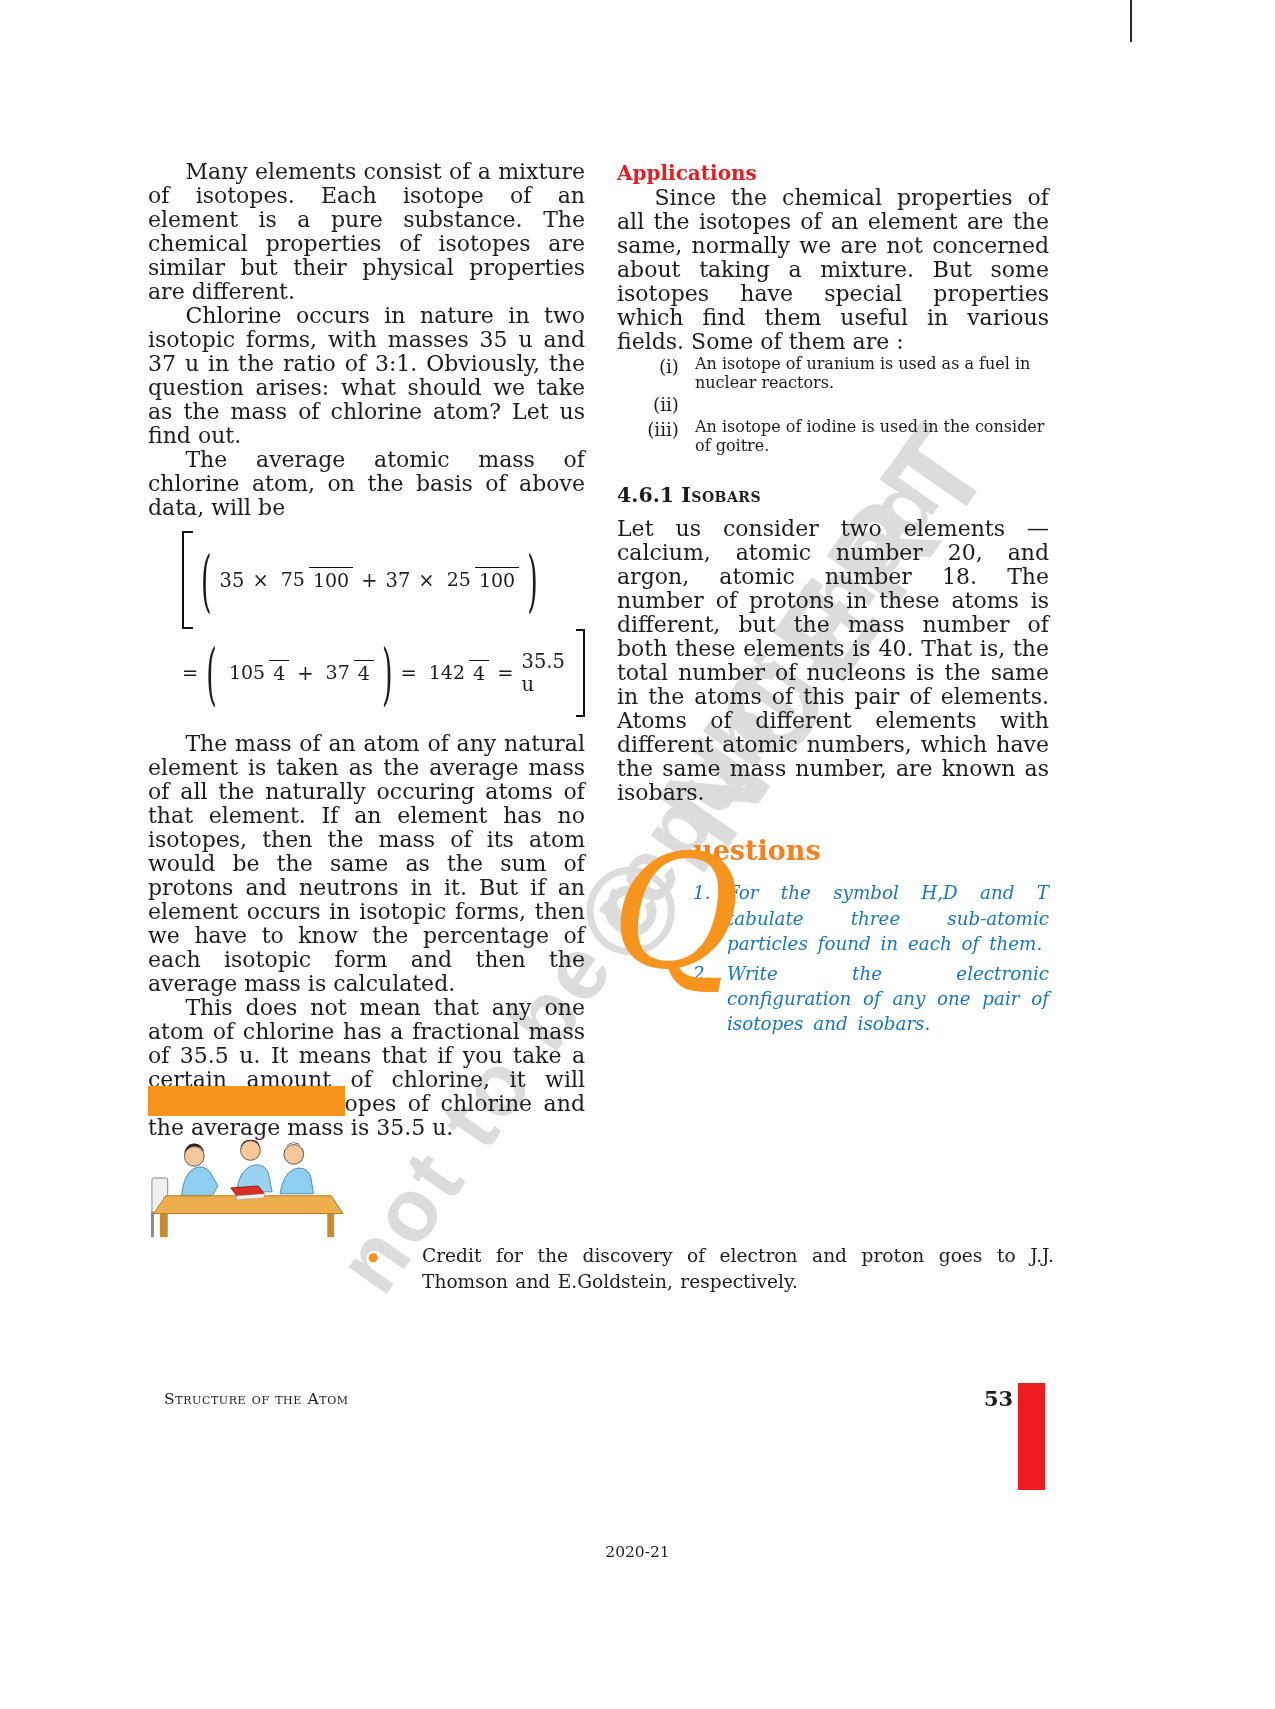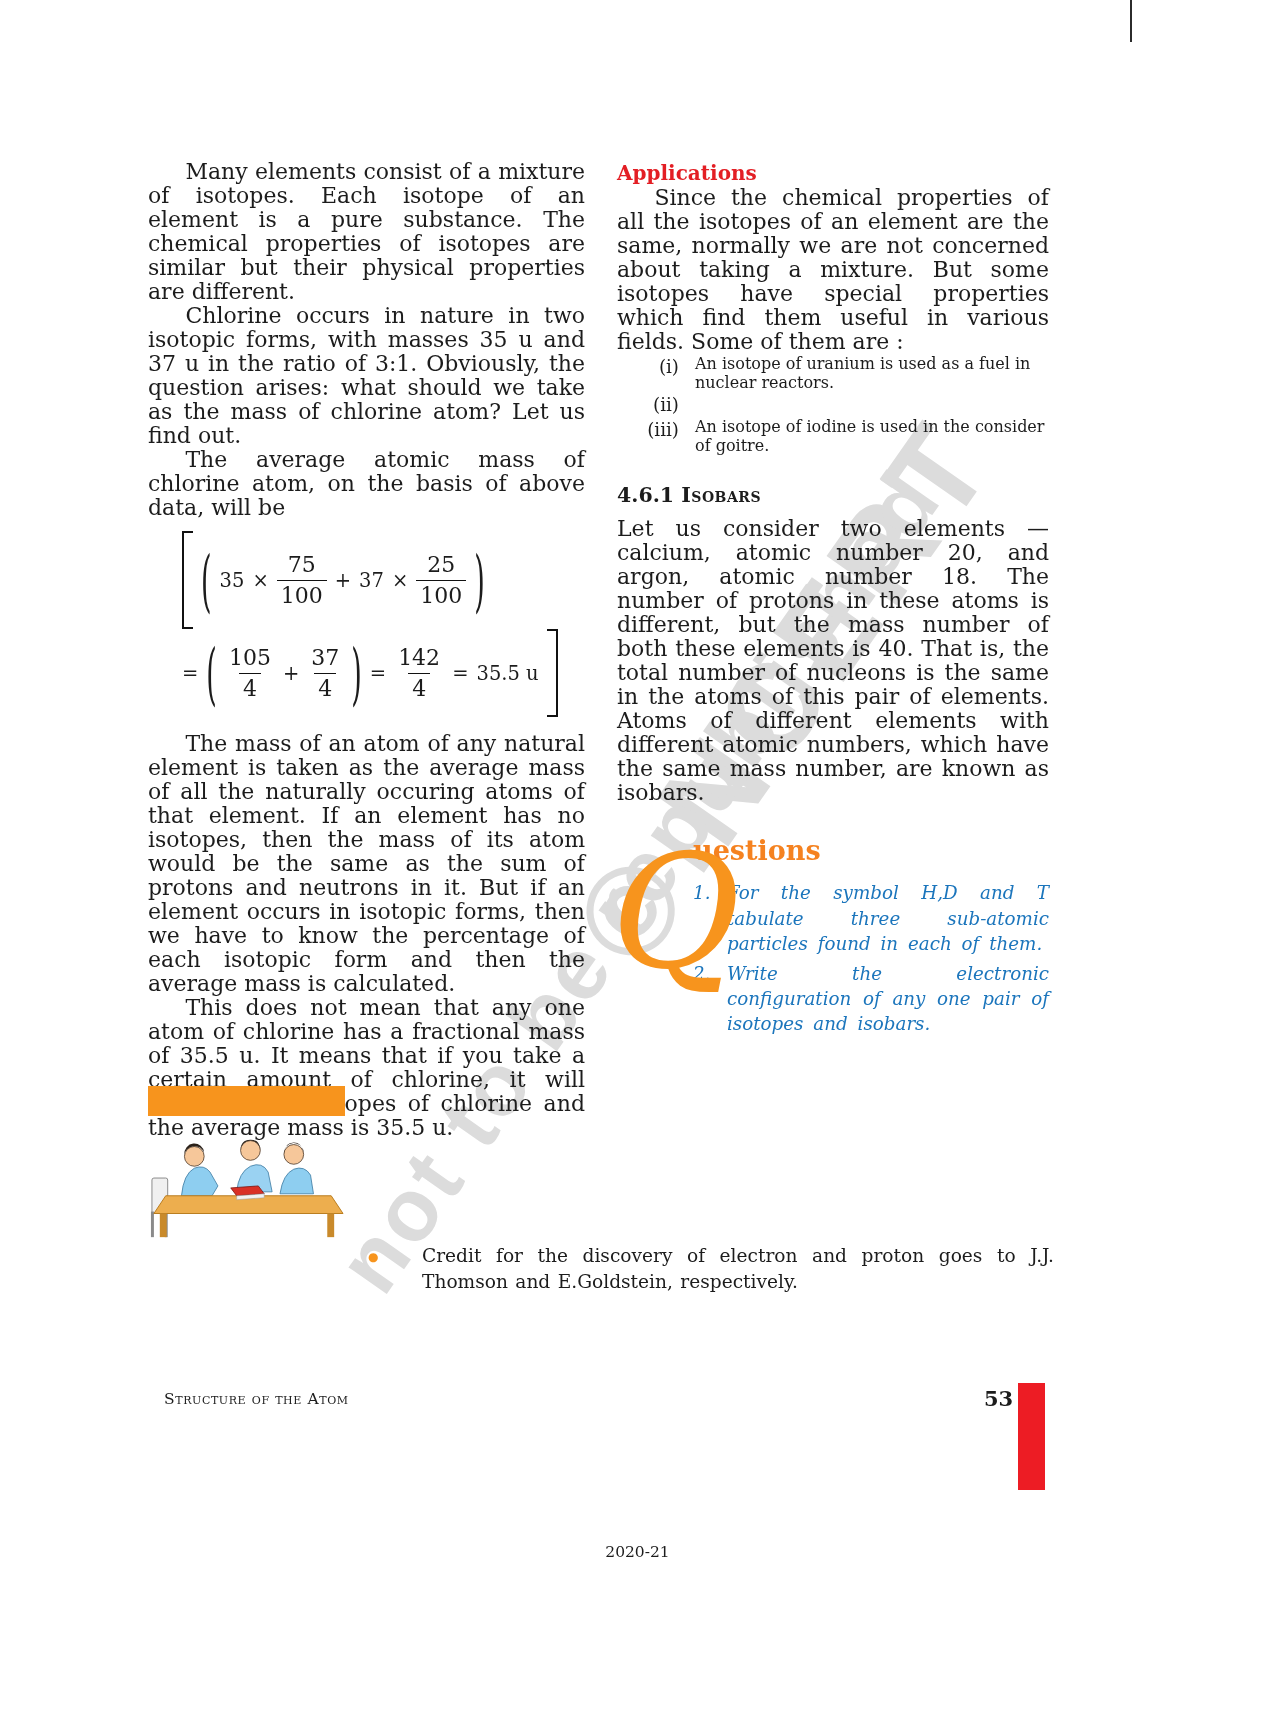--- a/index.html
+++ b/index.html
@@ -24,21 +24,21 @@
   p.body { margin:0; font-size:22px; line-height:24px; text-align:justify; }
   .indent { text-indent:1.7em; }
 
   
   .formula { margin:14px 0 16px 34px; }
   .f-line { display:flex; align-items:center; gap:8px; font-size:19.5px; height:92px; }
   .f-line + .f-line { margin-top:4px; height:86px; }
   .sqb-left  { display:inline-block; width:9px; height:94px; border:2.2px solid #111; border-right:none; }
   .sqb-right { display:inline-block; width:9px; height:84px; border:2.2px solid #111; border-left:none; }
   .paren { display:inline-block; font-size:27px; font-weight:300; transform:scaleY(2.5); }
-  .frac { display:inline-flex; flex-direction:column; align-items:center; font-size:22px; line-height:1.25; }
+  .frac { display:inline-flex; flex-direction:row; align-items:center; font-size:19px; line-height:1.25; }
   .frac .num { padding:0 4px 1px; }
   .frac .den { border-top:1.7px solid #111; padding:1px 4px 0; }
 
   
   .apps-heading { margin:0; font-size:20px; font-weight:bold; color:#E31E24; line-height:26px; }
   .apps-para { margin:8px 0 10px 33px; }
   .apps-list { margin:0 0 0 16px; padding:0; list-style:none; }
   .apps-list li { display:flex; margin:0; }
   .apps-list .num { width:46px; text-align:right; padding-right:16px; flex:none; font-size:18.3px; line-height:25.4px; }
   .apps-list .txt { flex:1; }

